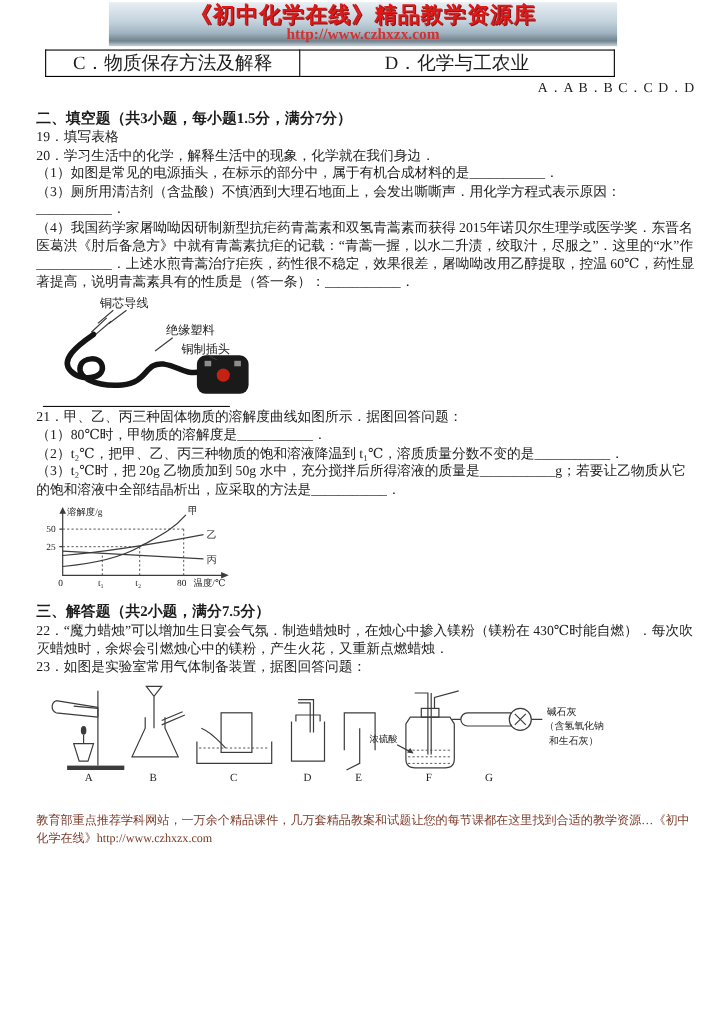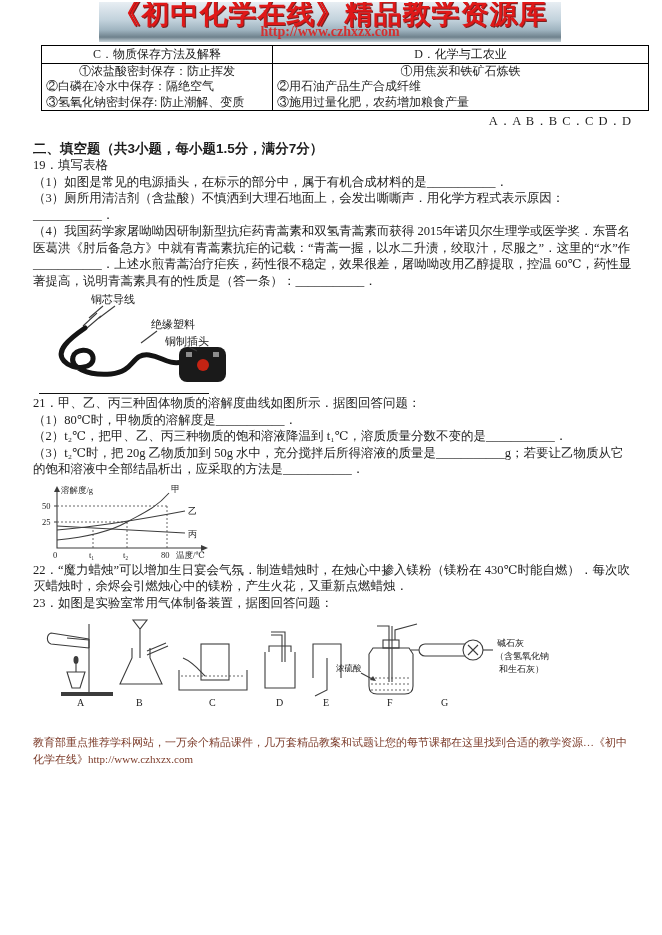--- a/index.html
+++ b/index.html
@@ -11,44 +11,44 @@
   .page{padding:2px 30px 0 33px;position:relative;}
   p{margin:0;line-height:1.32;}
 
   
   .banner{
     width:462px;height:40px;margin-left:66px;position:relative;
     background:linear-gradient(180deg,#e8eef3 0%,#c2d2dc 45%,#9fb4c0 70%,#6f828d 88%,#c8d4da 100%);
     text-align:center;overflow:hidden;
   }
   .banner .t{
-    font-weight:bold;font-size:28px;letter-spacing:1px;color:#e01818;
+    font-weight:bold;font-size:20px;letter-spacing:1px;color:#e01818;
     line-height:22px;margin-top:1px;
     text-shadow:1px 1px 0 #7a2020;
     font-family:"Liberation Serif",serif;
   }
   .banner .u{
     font-weight:bold;font-size:14px;color:#d43030;line-height:14px;text-align:center;
   }
 
   
   table.opt{
-    border-collapse:collapse;margin:3px 0 0 8px;width:608px;
-    font-size:12px;
+    border-collapse:collapse;margin:3px 0 0 8px;width:518px;
+    font-size:17px;
   }
   table.opt td,table.opt th{
     border:1.5px solid #000;padding:0 4px;font-weight:normal;vertical-align:top;
   }
   table.opt th{text-align:center;height:16px;}
   table.opt .itm0{text-align:center;}
   table.opt .itm{text-align:left;}
   table.opt td div{line-height:1.28;}
 
   .opts-line{margin-top:2px;letter-spacing:1px;text-align:right;}
-  .sec-head{font-weight:bold;font-size:13.5px;margin-top:10px;font-family:Liberation Sans, sans-serif;}
+  .sec-head{font-weight:bold;font-size:13.5px;margin-top:10px;font-family:Liberation Serif, serif;}
 
   
   table.q19{border-collapse:collapse;margin:1px 0 2px 0;font-size:12.5px;}
   table.q19 td{border:1.5px solid #000;padding:0 4px;height:18px;}
   table.q19 td.c{text-align:center;}
 
   .fig-plug{margin:2px 0 0 6px;display:block;}
   .blank-line{width:170px;border-bottom:1.2px solid #111;height:4px;margin:2px 0 1px 6px;}
   .fig-graph{margin:2px 0 0 0;display:block;}
   .fig-app{margin:3px 0 0 0;display:block;}
@@ -70,41 +70,30 @@
     <div class="t">《初中化学在线》精品教学资源库</div>
     <div class="u">http://www.czhxzx.com</div>
   </div>
 
   <table class="opt">
     <tbody>
         <tr>
       <th style="width:222px">C．物质保存方法及解释</th>
       <th>D．化学与工农业</th>
     </tr>
-    <tr>
-      <td>
-        <div class="itm0">①浓盐酸密封保存：防止挥发</div>
-        <div class="itm">②白磷在冷水中保存：隔绝空气</div>
-        <div class="itm">③氢氧化钠密封保存: 防止潮解、变质</div>
-      </td>
-      <td>
-        <div class="itm0">①用焦炭和铁矿石炼铁</div>
-        <div class="itm">②用石油产品生产合成纤维</div>
-        <div class="itm">③施用过量化肥，农药增加粮食产量</div>
-      </td>
-    </tr>
   </tbody>
     </table>
 
   <p class="opts-line">A．A B．B C．C D．D</p>
 
   <p class="sec-head">二、填空题（共3小题，每小题1.5分，满分7分）</p>
 
   <p>19．填写表格</p>
 
+  <p>20．学习生活中的化学，解释生活中的现象，化学就在我们身边．</p>
   <p>（1）如图是常见的电源插头，在标示的部分中，属于有机合成材料的是___________．</p>
   <p>（3）厕所用清洁剂（含盐酸）不慎洒到大理石地面上，会发出嘶嘶声．用化学方程式表示原因：___________．</p>
   <p>（4）我国药学家屠呦呦因研制新型抗疟药青蒿素和双氢青蒿素而获得 2015年诺贝尔生理学或医学奖．东晋名医葛洪《肘后备急方》中就有青蒿素抗疟的记载：“青蒿一握，以水二升渍，绞取汁，尽服之”．这里的“水”作___________．上述水煎青蒿治疗疟疾，药性很不稳定，效果很差，屠呦呦改用乙醇提取，控温 60℃，药性显著提高，说明青蒿素具有的性质是（答一条）：___________．</p>
 
   <svg class="fig-plug" width="232" height="96" viewBox="0 0 232 96">
     <text x="52" y="12" font-size="11">铜芯导线</text>
     <path class="sk" d="M64,15 L50,27 M76,15 L60,27" stroke-width="0.8"></path>
     <path class="sk" d="M44,35 L58,22 M48,37 L62,25" stroke-width="1.2"></path>
     <path d="M46,37 C30,48 16,60 25,70 C34,80 56,78 54,66 C52,56 36,58 34,66 C31,76 48,85 72,83 C96,81 92,62 110,64 C124,66 128,74 144,71" stroke="#141414" stroke-width="5" fill="none" stroke-linecap="round"></path>
     <rect x="140" y="56" width="47" height="35" rx="8" fill="#1a1a1a"></rect>
@@ -143,20 +132,21 @@
     <text x="138" y="12" font-size="9">甲</text>
     <text x="155" y="34" font-size="9">乙</text>
     <text x="155" y="57" font-size="9">丙</text>
     <text x="20" y="78" font-size="8.5">0</text>
     <text x="56" y="78" font-size="8.5">t₁</text>
     <text x="90" y="78" font-size="8.5">t₂</text>
     <text x="128" y="78" font-size="8.5">80</text>
     <text x="143" y="78" font-size="8.5">温度/℃</text>
   </svg>
 
+  <p class="sec-head">三、解答题（共2小题，满分7.5分）</p>
 
   <p>22．“魔力蜡烛”可以增加生日宴会气氛．制造蜡烛时，在烛心中掺入镁粉（镁粉在 430℃时能自燃）．每次吹灭蜡烛时，余烬会引燃烛心中的镁粉，产生火花，又重新点燃蜡烛．</p>
 
   <p>23．如图是实验室常用气体制备装置，据图回答问题：</p>
 
   <svg class="fig-app" width="520" height="94" viewBox="0 0 520 94">
 
     <rect x="28" y="78" width="52" height="4" fill="#3c3c3c"></rect>
     <path class="sk" d="M56,78 L56,10 M56,26 L34,24"></path>
     <path class="sk" d="M18,19 L56,25 M18,30 L56,34 M56,25 L56,34 M18,19 A6,6 0 0 0 18,30"></path>

